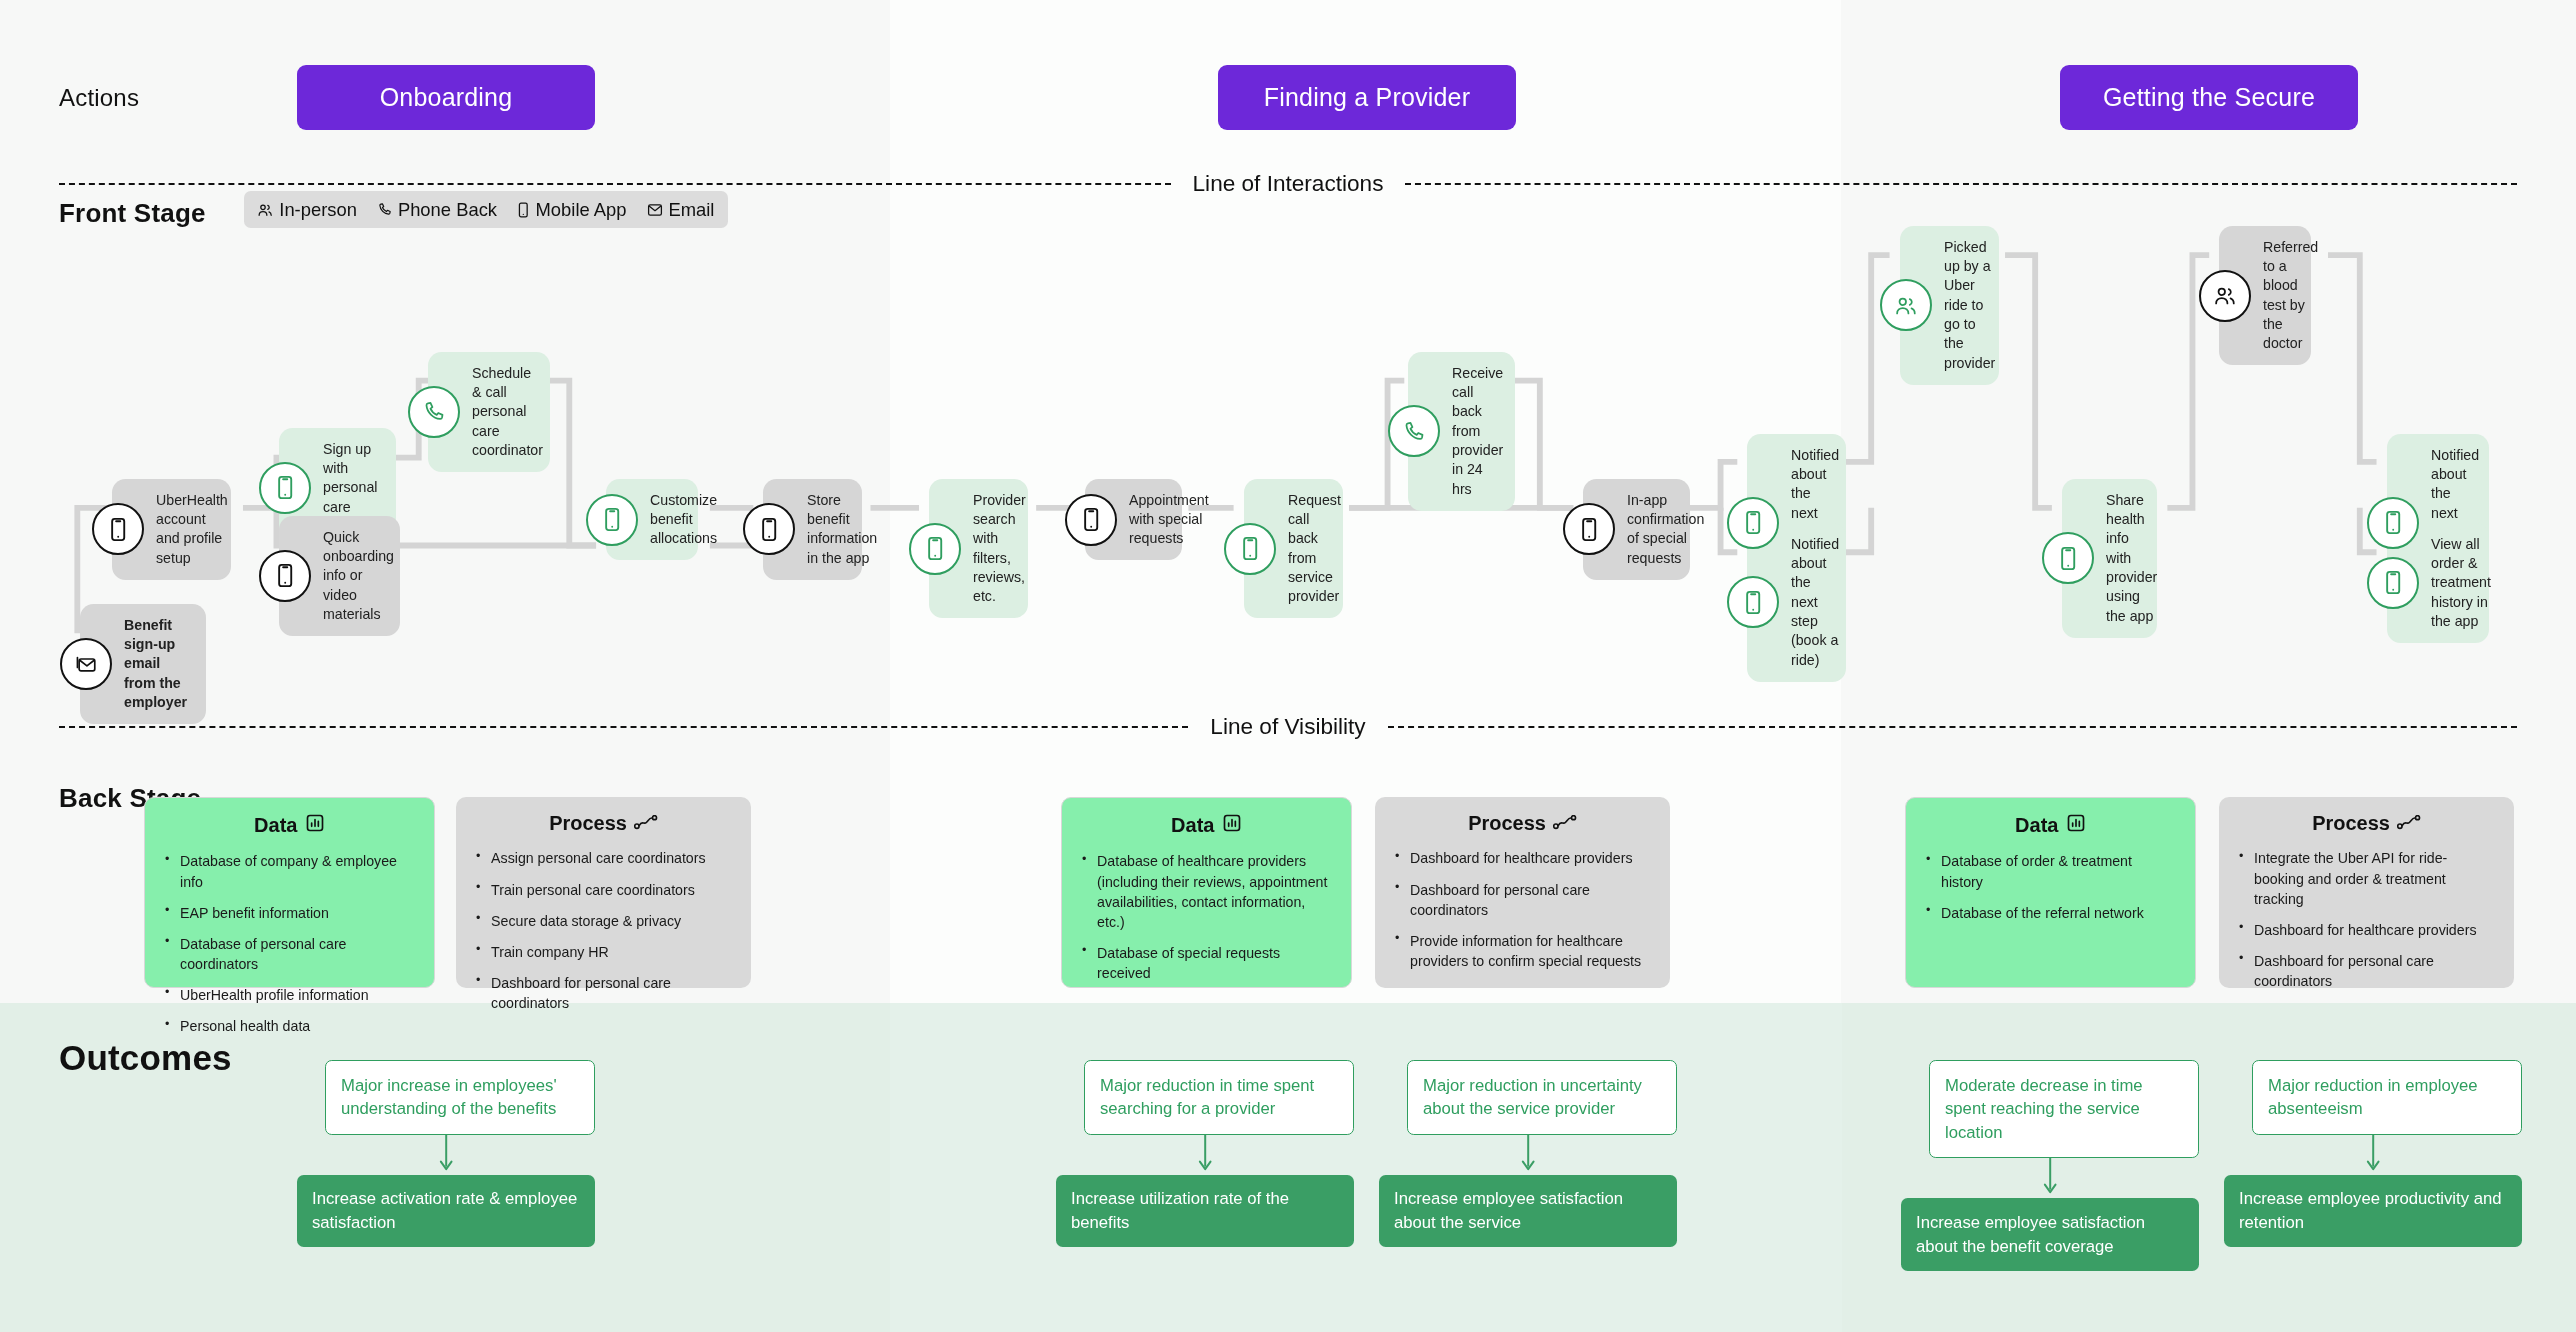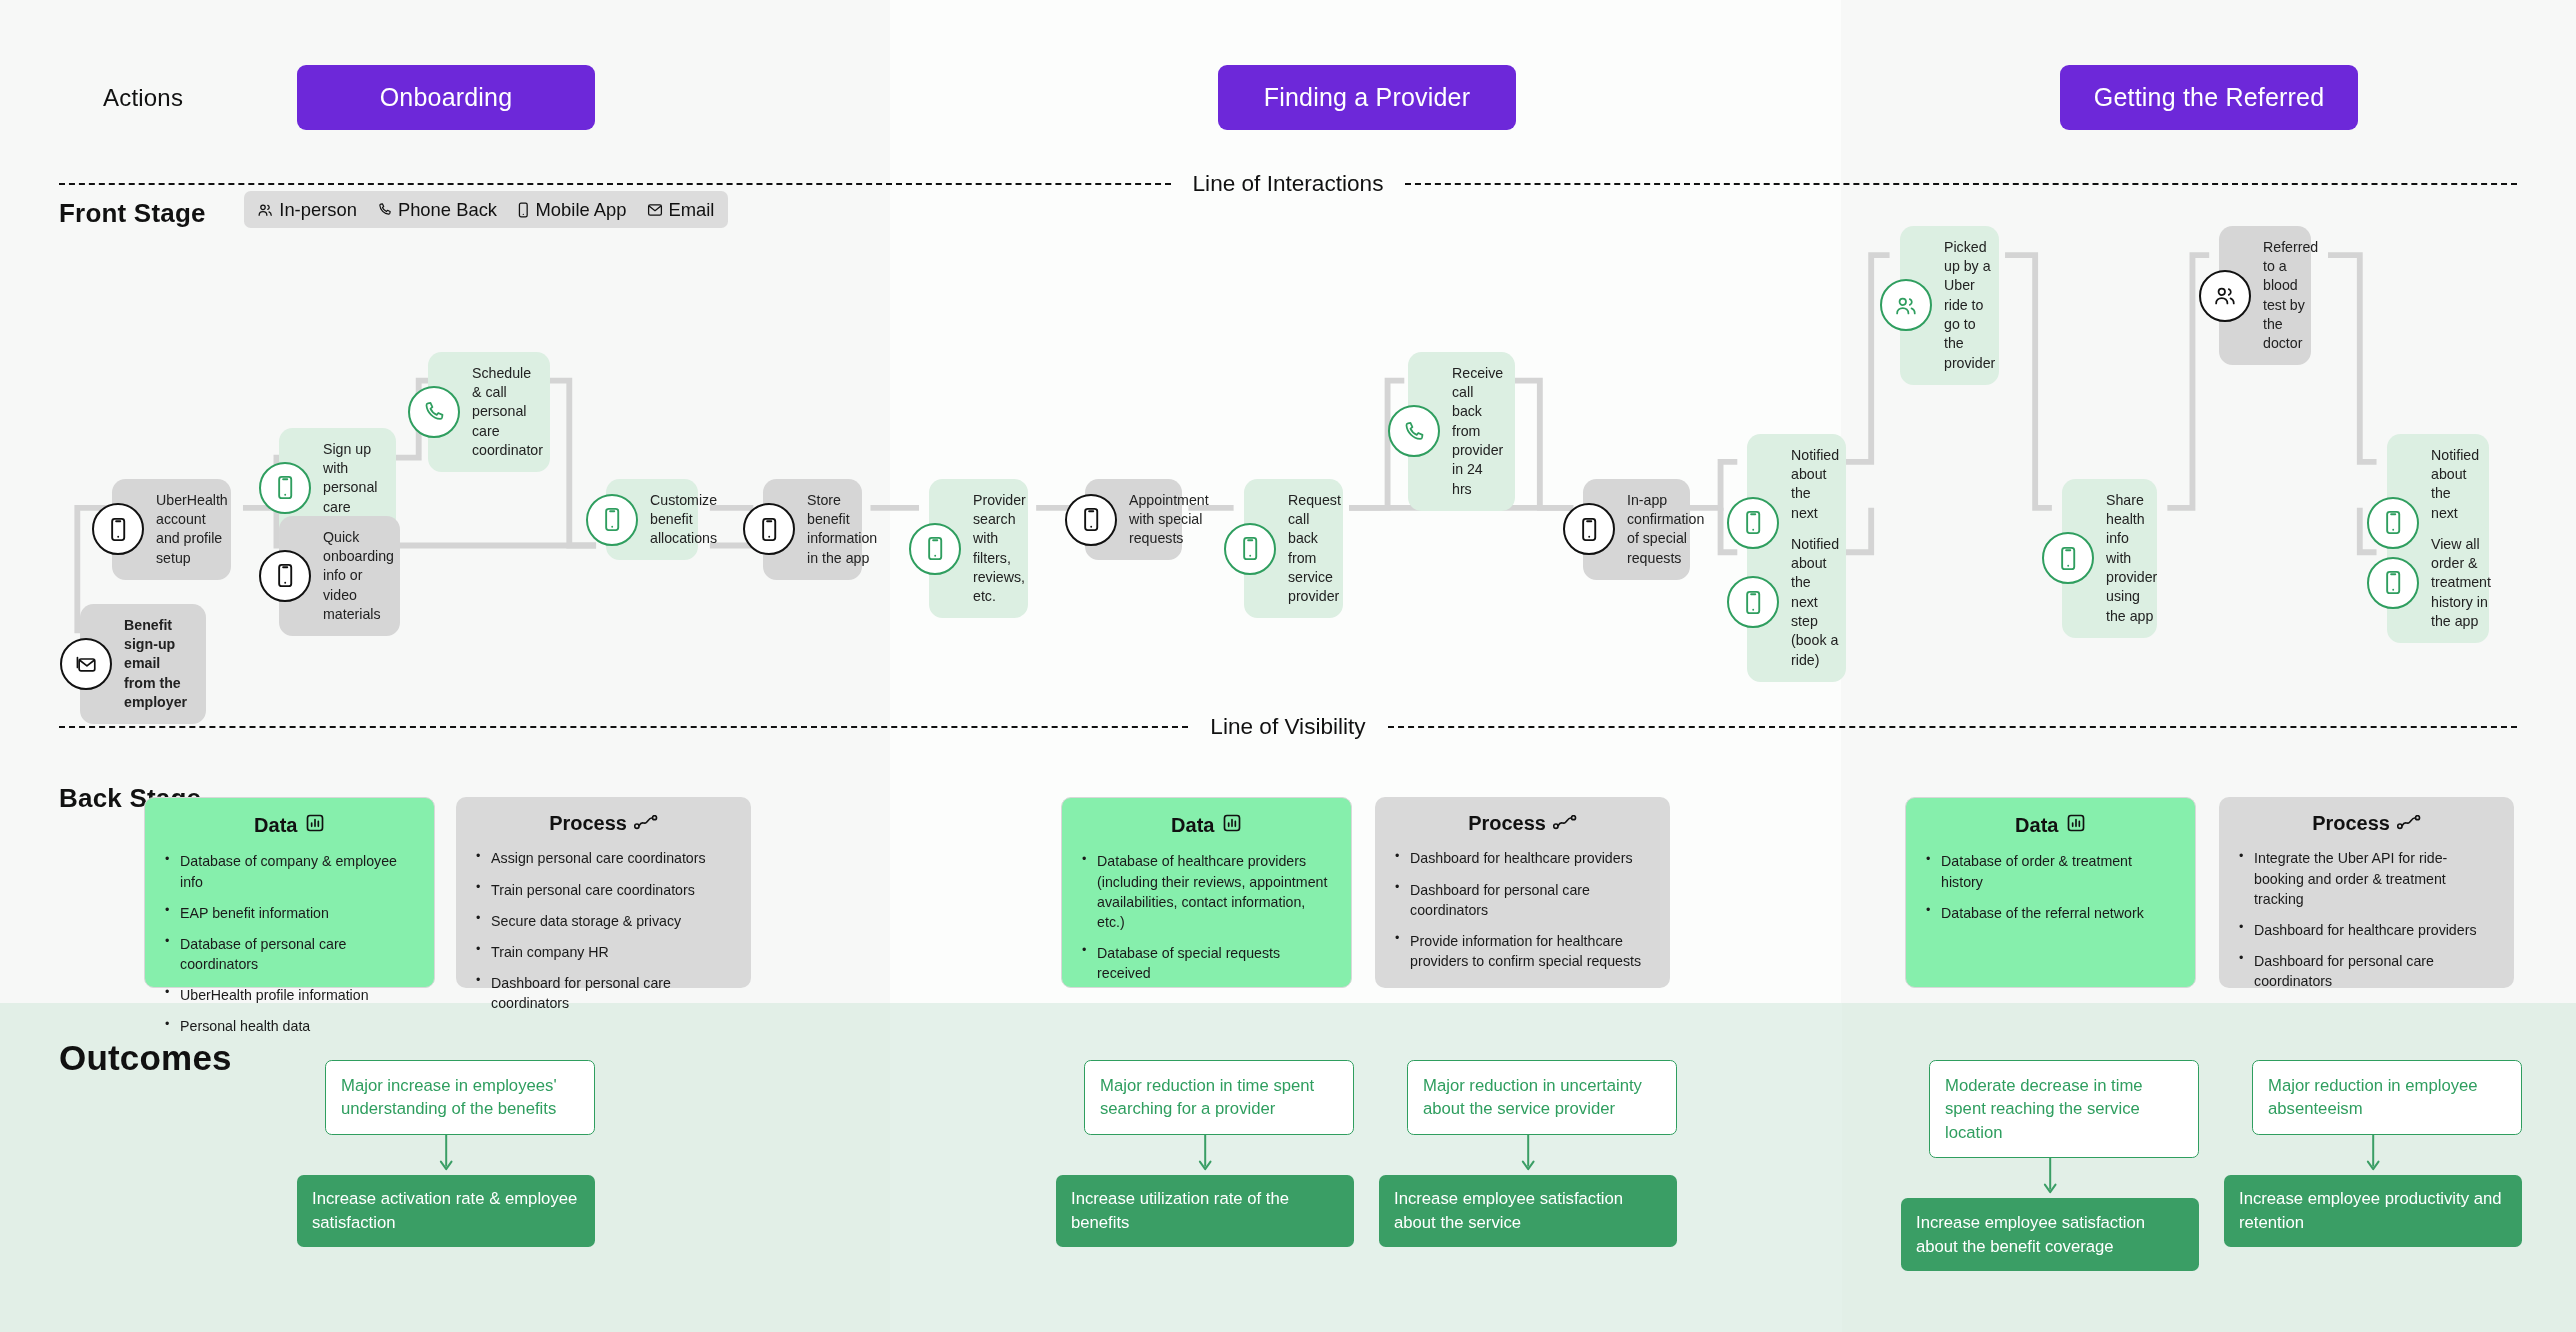--- a/index.html
+++ b/index.html
@@ -19,21 +19,21 @@
 
   
   .outcomes-band { position: absolute; left: 0; top: 1003px; width: 2576px; height: 329px; background: #e2efe7; }
   .outcomes-band .lite { position: absolute; left: 890px; top: 0; width: 952px; height: 100%; background: #e4f1ea; }
 
   
   .row-label {
     position: absolute; left: 59px;
     font-size: 26px; color: #111; letter-spacing: 0.2px; white-space: nowrap;
   }
-  .row-label.lbl-actions   { top: 84px; font-size: 24px; margin-left: 44px; }
+  .row-label.lbl-actions   { top: 84px; font-size: 24px; }
   .row-label.lbl-front     { top: 198px; font-weight: bold; font-size: 26px; }
   .row-label.lbl-back      { top: 783px; font-weight: bold; font-size: 26px; }
   .row-label.lbl-outcomes  { top: 1038px; font-weight: bold; font-size: 35px; }
 
   
   .stage-pill {
     position: absolute; top: 65px; height: 65px;
     background: #6d28d9; color: #fff; border-radius: 9px;
     display: flex; align-items: center; justify-content: center;
     font-size: 25px; letter-spacing: 0.2px;
@@ -130,21 +130,21 @@
     <div class="lite"></div>
   </div>
 
   <div class="row-label lbl-actions">Actions</div>
   <div class="row-label lbl-front">Front Stage</div>
   <div class="row-label lbl-back">Back Stage</div>
   <div class="row-label lbl-outcomes">Outcomes</div>
 
   <div class="stage-pill s1">Onboarding</div>
   <div class="stage-pill s2">Finding a Provider</div>
-  <div class="stage-pill s3">Getting the Referred</div>
+  <div class="stage-pill s3">Getting the Secure</div>
 
   <div class="sep interactions">
     <div class="dash"></div>
     <div class="sep-text">Line of Interactions</div>
     <div class="dash"></div>
   </div>
   <div class="sep visibility">
     <div class="dash"></div>
     <div class="sep-text">Line of Visibility</div>
     <div class="dash"></div>

